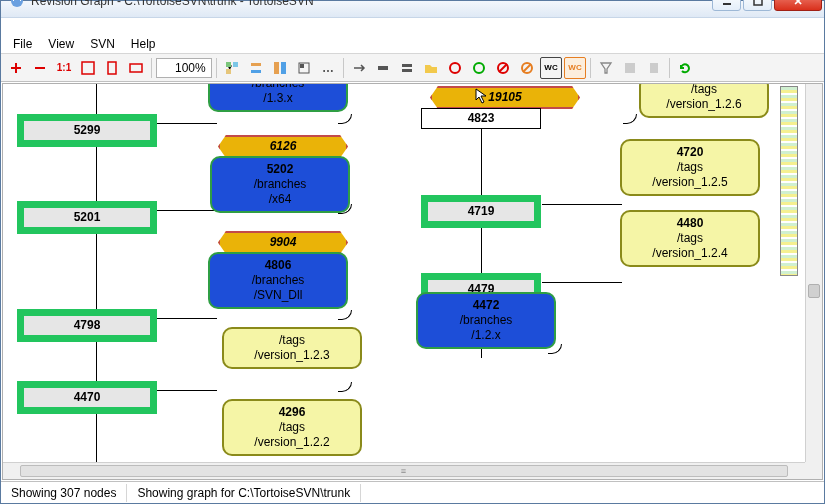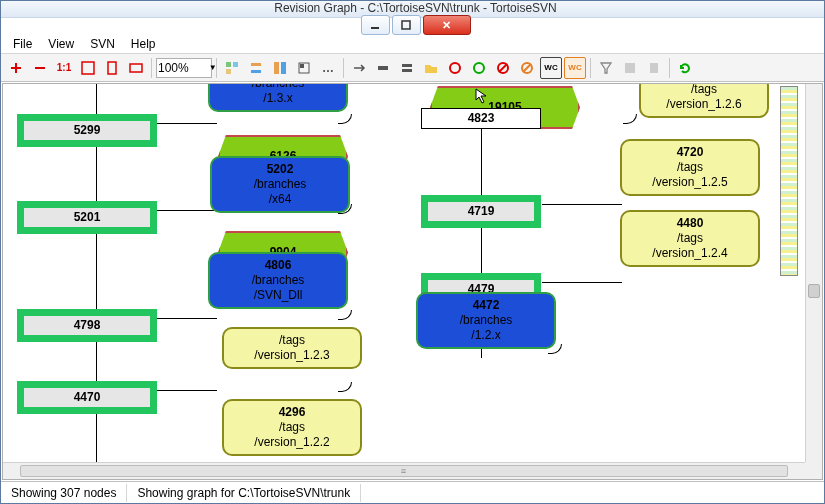--- a/index.html
+++ b/index.html
@@ -1,55 +1,55 @@
 <!DOCTYPE html>
 <html><head>
 <meta charset="utf-8">
 <style>
 * { box-sizing: border-box; margin: 0; padding: 0; font-family: "Segoe UI", Tahoma, sans-serif; font-size: 12px; }
 html, body { width: 825px; height: 504px; overflow: hidden; }
 
 .window { width: 825px; height: 504px; border: 1px solid #5a7aa0; background: #fff; display: flex; flex-direction: column; }
 
 
-.titlebar { height: 14px; background: linear-gradient(#f3f7fc,#dfe9f5); display: flex; align-items: center; padding: 0 2px 16px 8px; border-bottom: 1px solid #c7d6e8; flex-direction: column; }
+.titlebar { height: 14px; background: linear-gradient(#f3f7fc,#dfe9f5); display: flex; align-items: center; padding: 0 2px 16px 8px; border-bottom: 1px solid #c7d6e8; }
 .titlebar .icon { width: 16px; height: 16px; margin-right: 6px; }
 .titlebar .title { flex: 1; color: #333; }
 .winbtns { display: flex; gap: 2px; }
 .winbtn { width: 29px; height: 20px; border: 1px solid #9db8d6; border-radius: 3px; background: linear-gradient(#fdfefe,#e4eef9); display: flex; align-items: center; justify-content: center; font-size: 10px; color: #444; }
 .winbtn.close { width: 48px; background: linear-gradient(#f08475,#d9301c); color: #fff; border-color: #a02015; font-weight: bold; font-size: 11px; }
 .winbtn svg { width: 12px; height: 12px; }
 
 
 .menubar { height: 20px; display: flex; align-items: center; padding: 0 4px; border-bottom: 1px solid #d6d6d6; margin-top: 16px; }
 .menubar span { padding: 2px 8px; }
 
 
 .toolbar { height: 28px; display: flex; align-items: center; gap: 2px; padding: 2px 4px; border-bottom: 1px solid #c0c0c0; background: #f4f4f4; }
 .tbbtn { width: 22px; height: 22px; border: 1px solid transparent; border-radius: 2px; display: flex; align-items: center; justify-content: center; }
 .tbsep { width: 1px; height: 20px; background: #c8c8c8; margin: 0 2px; }
-.zoom { width: 56px; height: 20px; border: 1px solid #b0b0b0; background: #fff; display: flex; align-items: center; padding: 0 1px; font-size: 11px; gap: 20px; }
+.zoom { width: 56px; height: 20px; border: 1px solid #b0b0b0; background: #fff; display: flex; align-items: center; padding: 0 18px; font-size: 11px; gap: 20px; }
 .zoom .dd { margin-left: auto; font-size: 8px; }
 
 
 .content { flex: 1; position: relative; border: 1px solid #b0b0b0; margin: 1px; overflow: hidden; background: #fff; }
 .canvas { position: absolute; left: 0; top: 0; right: 24px; bottom: 17px; overflow: hidden; }
 .vscroll { position: absolute; right: 0; top: 0; bottom: 17px; width: 17px; background: #f0f0f0; border-left: 1px solid #d0d0d0; }
 .vscroll .thumb { position: absolute; left: 2px; right: 2px; top: 200px; height: 14px; background: #d0d0d0; border: 1px solid #b0b0b0; border-radius: 2px; }
 .hscroll { position: absolute; left: 0; right: 17px; bottom: 0; height: 17px; background: #f0f0f0; border-top: 1px solid #d0d0d0; }
 .hscroll .thumb { position: absolute; top: 2px; bottom: 2px; left: 17px; right: 17px; background: #e2e2e2; border: 1px solid #bcbcbc; border-radius: 2px; display:flex; align-items:center; justify-content:center; color:#888; font-size:9px; letter-spacing:1px; }
 .corner { position: absolute; right: 0; bottom: 0; width: 17px; height: 17px; background: #f0f0f0; }
 
 
 .node { position: absolute; text-align: center; font-size: 12px; line-height: 1.25; }
 .node.grey { background: #e6e6e6; border: 7px solid #22c55e; padding: 2px 6px; }
 .node.green { background: #1d4ed8; border: 2px solid #2f9e44; border-radius: 10px; padding: 4px 8px; }
 .node.yellow { background: #f5f5a6; border: 2px solid #8a8a1a; border-radius: 10px; padding: 4px 8px; }
 .node.white { background: #fff; border: 1px solid #000; padding: 2px 6px; }
-.node.pink { background: #84cc16; border: 2px solid #c24a4a; padding: 12px 10px; clip-path: polygon(8px 0, calc(100% - 8px) 0, 100% 50%, calc(100% - 8px) 100%, 8px 100%, 0 50%); }
+.node.pink { background: #eab308; border: 2px solid #c24a4a; padding: 2px 10px; clip-path: polygon(8px 0, calc(100% - 8px) 0, 100% 50%, calc(100% - 8px) 100%, 8px 100%, 0 50%); font-style: italic; }
 .node .rev { font-weight: bold; }
 
 
 .overview { position: absolute; right: 3px; top: 2px; width: 18px; height: 190px; border: 1px solid #888; background: repeating-linear-gradient(180deg,#d0f0d0 0 3px,#f5f090 3px 6px,#fff 6px 8px); }
 
 
 .statusbar { height: 22px; border-top: 1px solid #c0c0c0; display: flex; align-items: center; }
 .statusbar .cell { padding: 2px 10px; border-right: 1px solid #d6d6d6; }
 
 

